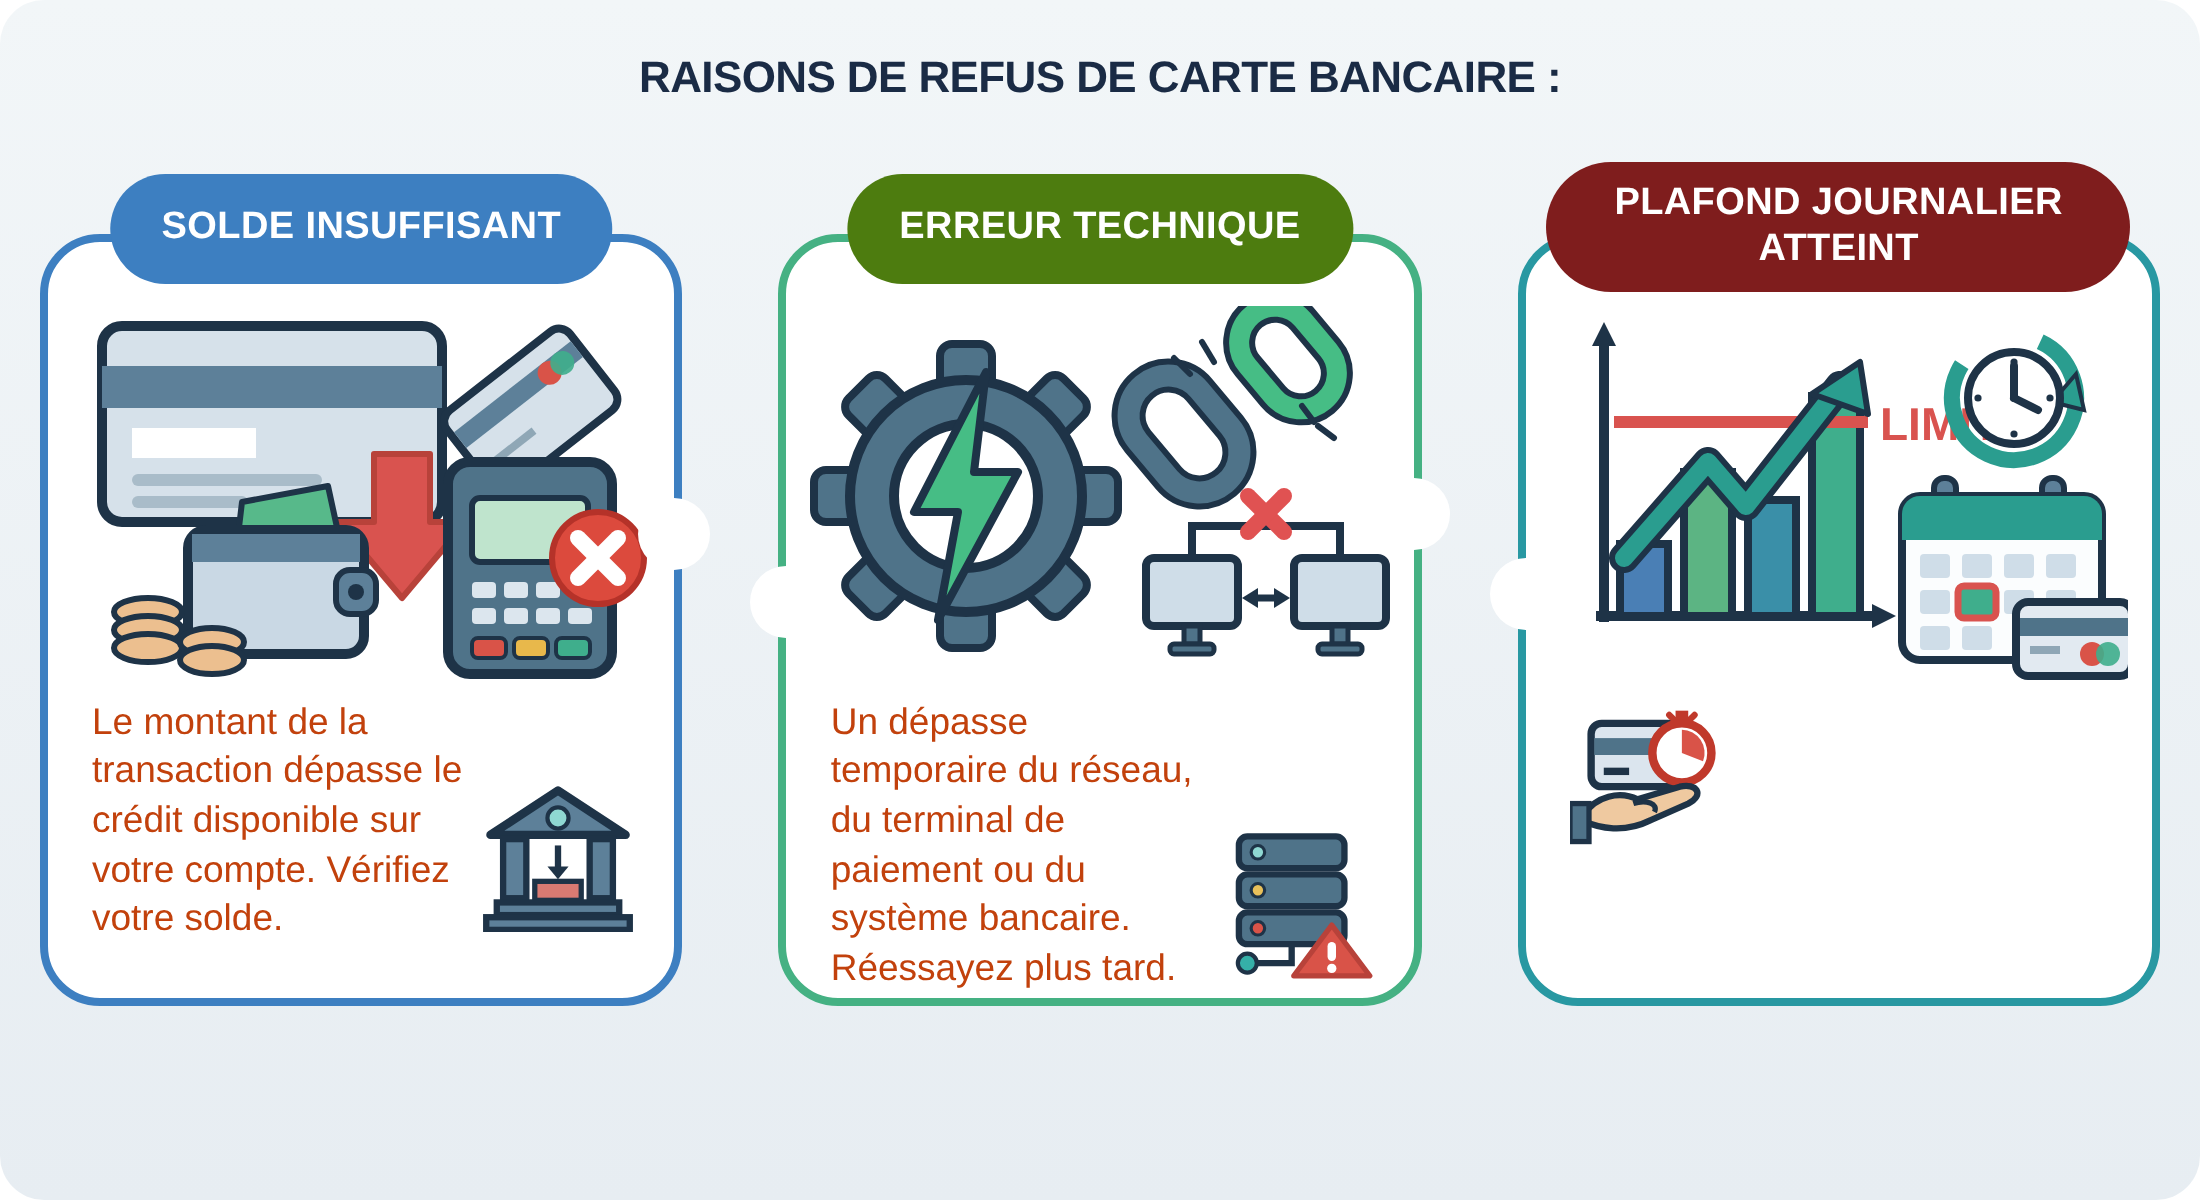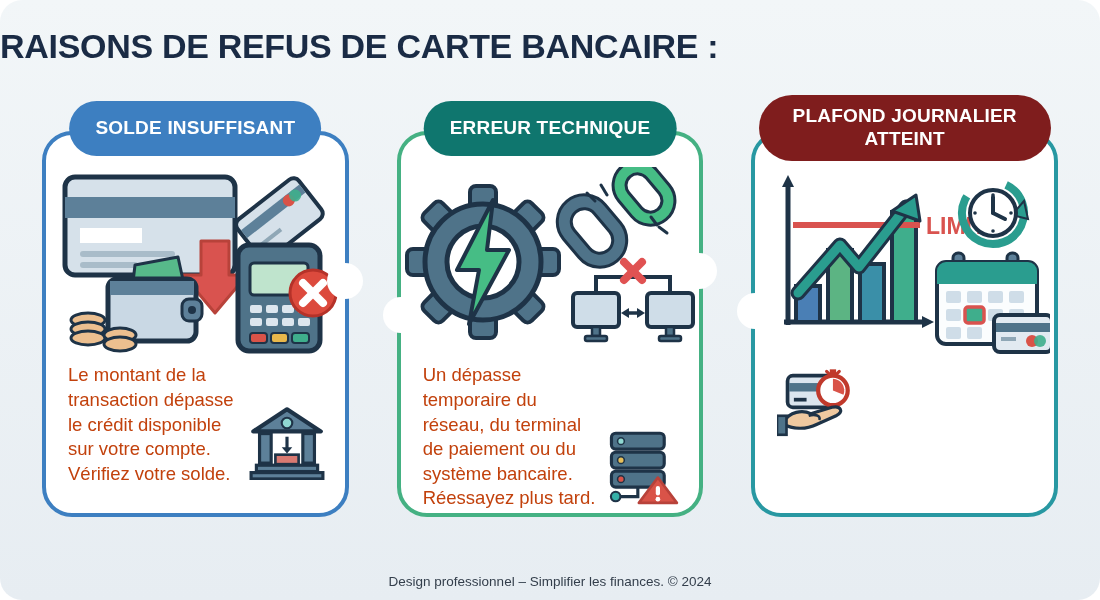--- a/index.html
+++ b/index.html
@@ -3,43 +3,43 @@
 <meta charset="utf-8">
 <style>
   html,body{margin:0;padding:0;background:#fff;}
   .canvas{
     position:relative;width:1100px;height:600px;
     background:linear-gradient(180deg,#f2f6f8 0%,#e7edf2 100%);
     border-radius:22px;overflow:hidden;
     font-family:"Liberation Sans",sans-serif;
   }
   .title{
-    margin-top:26px;
-    font-size:34px;font-weight:800;line-height:1.22;
+    margin-top:26px;text-align:center;
+    font-size:22px;font-weight:800;line-height:1.22;
     color:#1a2b45;letter-spacing:-0.3px;
   }
   .cards{
-    display:flex;gap:48px;padding:0 42px;margin-top:64px;align-items:center;
+    display:flex;gap:48px;padding:0 20px;margin-top:64px;align-items:center;
   }
   .card{
     position:relative;flex:1;height:378px;background:#fff;
     border:4px solid #888;border-radius:30px;
   }
   .card.blue{border-color:#3d7fc1;}
   .card.green{border-color:#45b183;}
   .card.teal{border-color:#2898a2;}
   .pill{
     position:absolute;top:-34px;left:50%;transform:translateX(-50%);
     background:#888;color:#fff;border-radius:36px;
     font-size:19px;font-weight:700;letter-spacing:0.2px;
     padding:16px 26px;text-align:center;white-space:nowrap;line-height:1.2;
     z-index:3;
   }
   .card.blue .pill{background:#3d7fc1;}
-  .card.green .pill{background:#0f766e;}
+  .card.green .pill{background:#4d7c0f;}
   .card.teal .pill{background:#7f1d1d;white-space:normal;width:248px;padding:10px 22px;top:-40px;}
   .notch{
     position:absolute;width:36px;height:36px;border-radius:50%;
     background:#fff;z-index:2;
   }
   .icon-zone{position:relative;margin-top:32px;height:188px;}
   .icon-zone svg{display:block;margin:0 auto;}
   .text-row{
     display:flex;align-items:center;gap:6px;padding:8px 20px 0 22px;
   }
@@ -301,14 +301,13 @@
           <path d="M53 26 L53 15 A11 11 0 0 1 63 30 Z" fill="#d95348"></path>
           <path d="M6 56 C12 46 24 44 32 48 L52 42 C60 40 64 46 56 50 L38 58 C26 64 14 62 6 58 Z" fill="#efc9a0" stroke="#1e3347" stroke-width="3" stroke-linejoin="round"></path>
           <path d="M30 50 C36 48 42 50 40 54" fill="none" stroke="#1e3347" stroke-width="2.5"></path>
           <rect x="0" y="50" width="9" height="18" fill="#4f7389" stroke="#1e3347" stroke-width="2.5"></rect>
         </svg>
       </div>
     </div>
 
   </div>
 
-  <div class="footer">Design professionnel – Simplifier les finances. © 2024</div>
 </div>
 
 </body></html>

